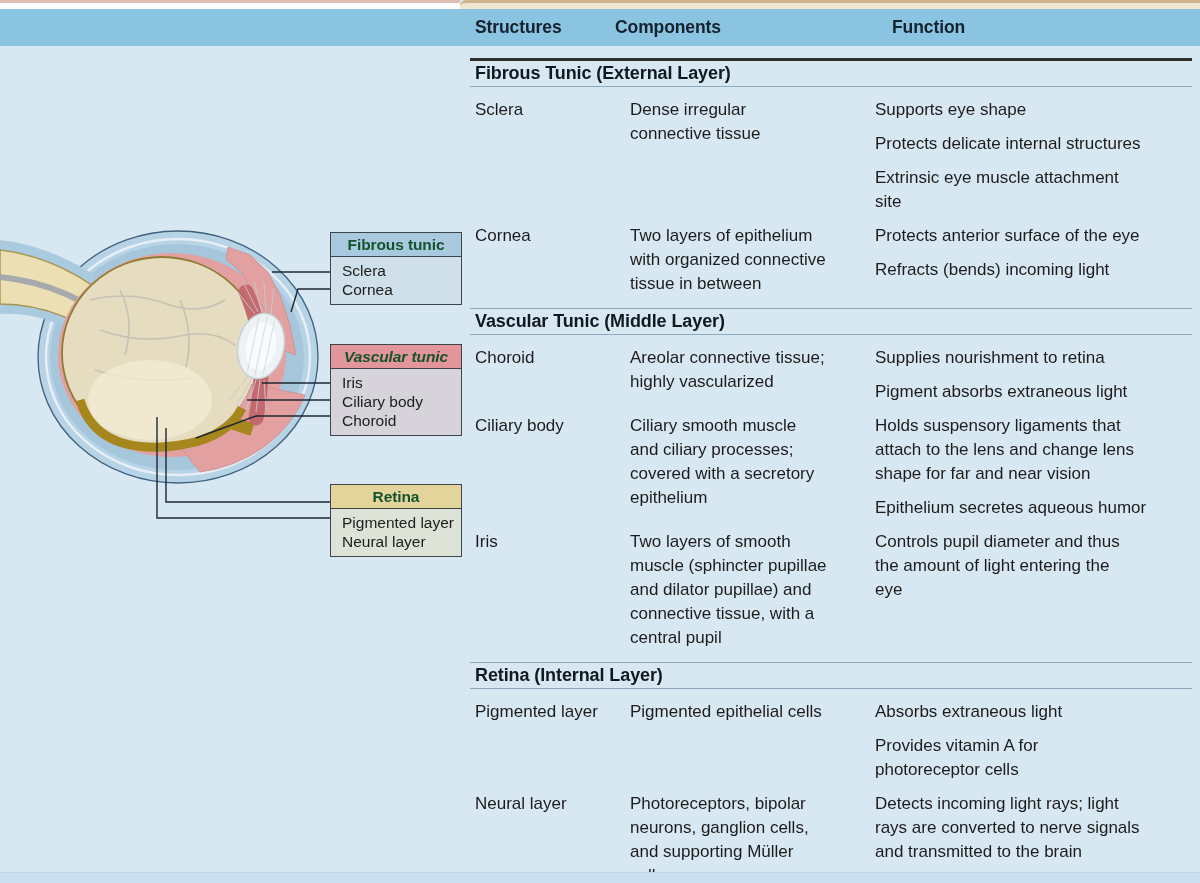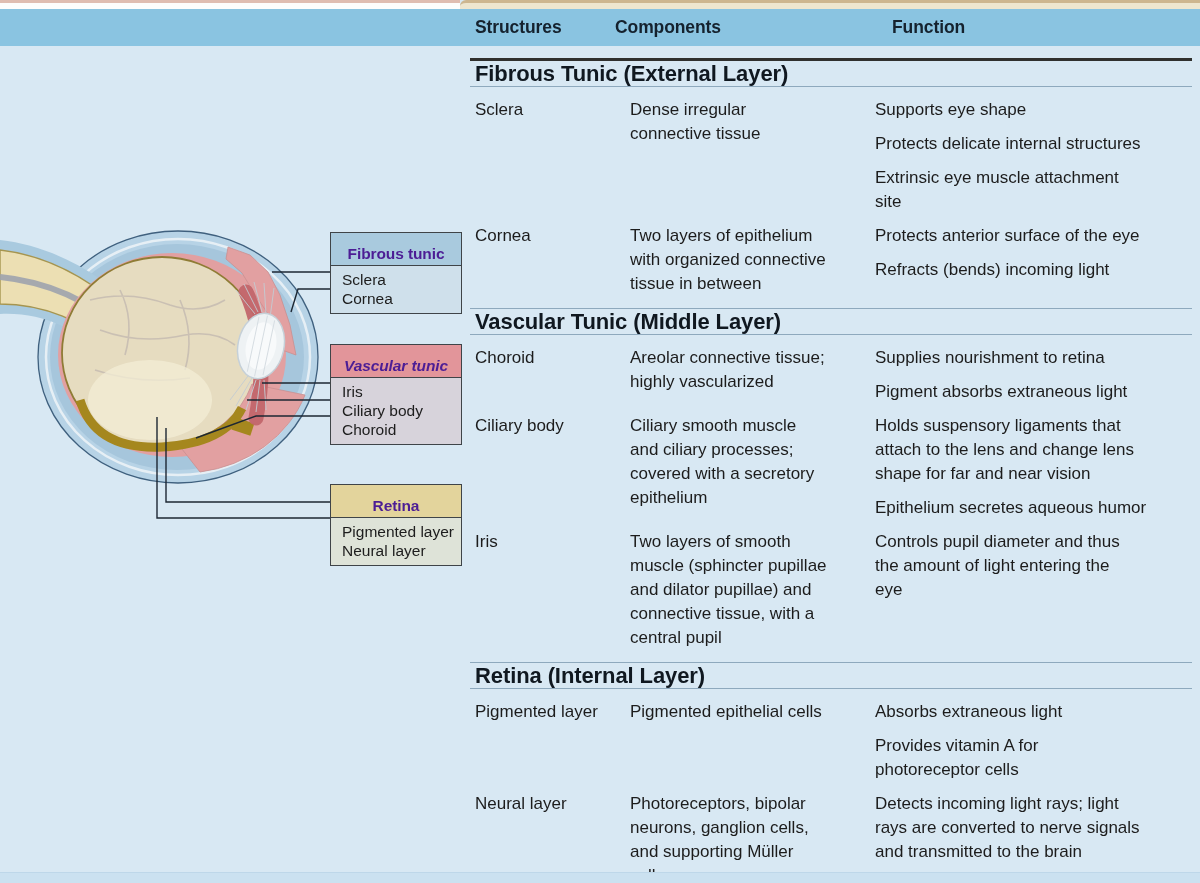--- a/index.html
+++ b/index.html
@@ -18,35 +18,35 @@
   .hdr-structures { left:475px; }
   .hdr-components { left:615px; }
   .hdr-function   { left:860px;margin-left:32px; }
 
   
   .table-area { position:absolute; left:470px; top:46px; width:722px; color:#1c1c1c; font-size:17px; }
   .rule { height:1px; background:#8ea9bd; }
   .sec.first .rule.top { height:3px; background:#30302e; }
   .rule.top { margin-top:12px; }
   .sec.first .rule.top { margin-top:12px; }
-  .sec-title { font-weight:bold; font-size:22px; line-height:25px; padding-left:5px; color:#101820; letter-spacing:-0.1px; }
+  .sec-title { font-weight:bold; font-size:18px; line-height:25px; padding-left:5px; color:#101820; letter-spacing:-0.1px; }
   .rows { padding-top:11px; padding-left:5px; }
   .trow { display:grid; grid-template-columns:155px 245px 1fr; margin-bottom:10px; }
   .trow:last-child { margin-bottom:6px; }
   .cell { line-height:24px; padding-right:14px; }
   .comp, .fn p { white-space:pre-line; }
   .fn p { margin:0 0 10px 0; }
   .fn p:last-child { margin-bottom:0; }
 
   
   .figure-area { position:absolute; left:0; top:0; width:470px; height:883px; }
   svg.eye { position:absolute; left:0; top:190px; }
 
   .label-box { position:absolute; left:330px; width:132px; border:1.6px solid #3f4448; font-size:15.5px; color:#1d1d1d; }
-  .box-head { border-bottom:1.6px solid #3f4448; font-weight:bold; text-align:center; padding:12px 0 2px; font-size:15.5px; color:#4c1d95; letter-spacing:-0.1px; }
+  .box-head { border-bottom:1.6px solid #3f4448; font-weight:bold; text-align:center; padding:3px 0 2px; font-size:15.5px; color:#14532d; letter-spacing:-0.1px; }
   .box-items { padding:4px 0 5px 11px; }
   .box-item { line-height:19px; }
   .pos-0 { top:232px; }
   .pos-1 { top:344px; }
   .pos-2 { top:456px;margin-top:28px; }
 
   
   .bottom-strip { position:absolute; left:0; top:872px; width:1200px; height:11px; background:#cbe1f0; border-top:1px solid #bed7e9; }
 </style>
 </head>

